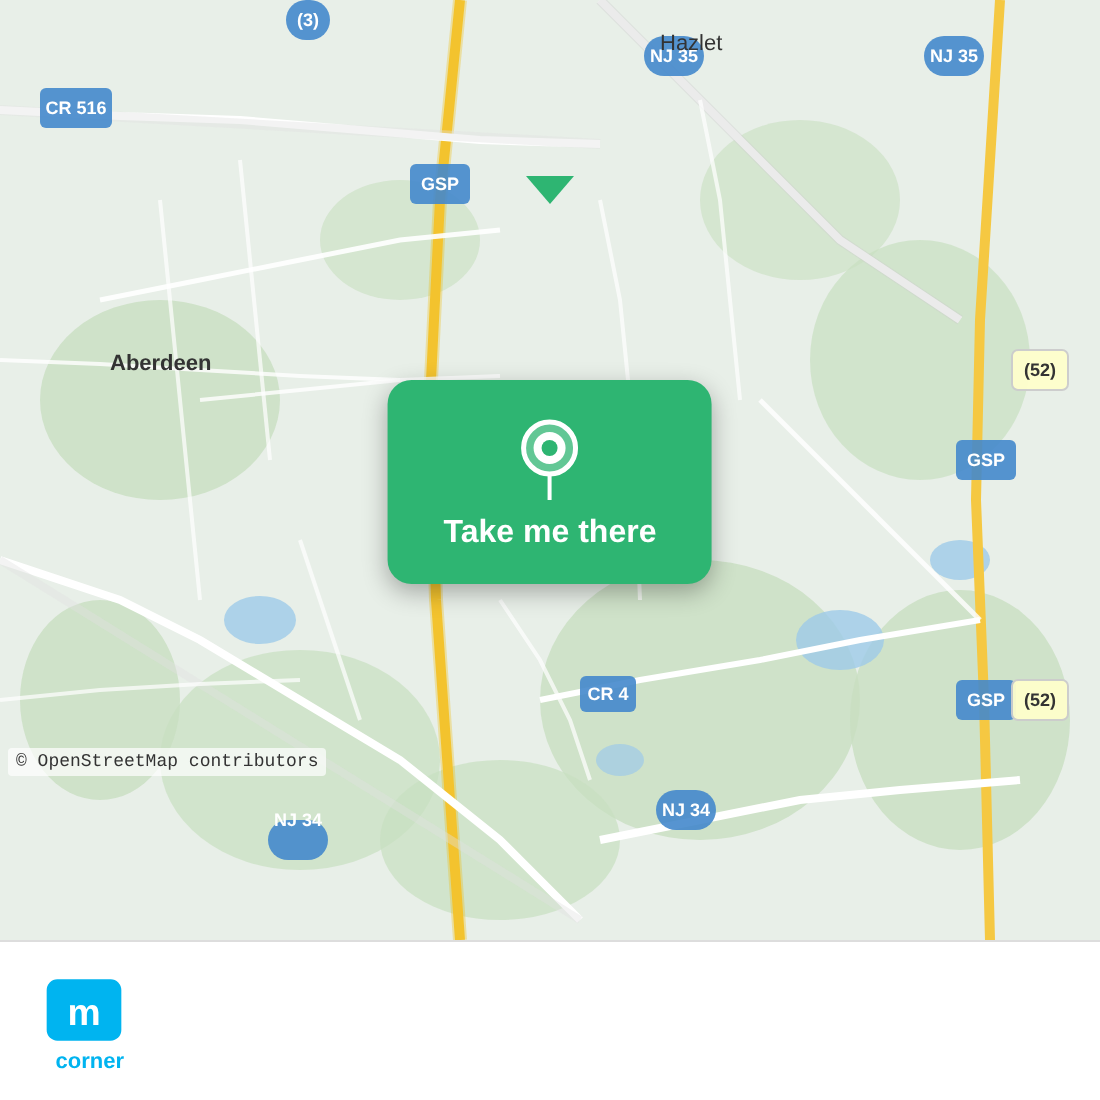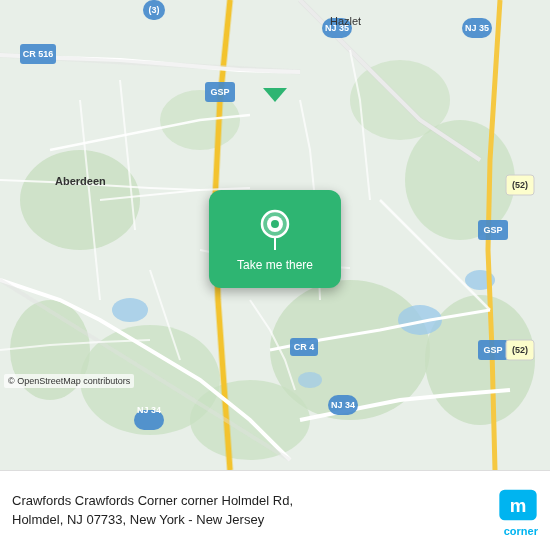--- a/index.html
+++ b/index.html
@@ -55,20 +55,21 @@
     
     #attribution {
       position: absolute;
       bottom: 82px;
       left: 4px;
       font-size: 9px;
       color: #333;
       background: rgba(255,255,255,0.7);
       padding: 2px 4px;
       border-radius: 2px;
+      font-family: Liberation Mono, monospace;
     }
 
     
     #popup-card {
       position: absolute;
       top: 100px;
       left: 50%;
       transform: translateX(-50%);
       background: #2eb572;
       border-radius: 12px;
@@ -81,22 +82,22 @@
     }
 
     .pin-icon {
       width: 44px;
       height: 44px;
       margin-bottom: 8px;
     }
 
     #take-me-there-btn {
       color: #fff;
-      font-size: 12px;
-      font-weight: normal;
+      font-size: 16px;
+      font-weight: bold;
       background: none;
       border: none;
       cursor: pointer;
       white-space: nowrap;
     }
 
     .popup-wrapper {
       position: absolute;
       top: 90px;
       left: 50%;
@@ -220,24 +221,20 @@
       <button id="take-me-there-btn">Take me there</button>
     </div>
 
     <svg class="popup-tail-svg" width="24" height="14" viewBox="0 0 24 14">
       <polygon points="0,0 24,0 12,14" fill="#2eb572"></polygon>
     </svg>
   </div>
 </div>
 
 <div id="info-bar">
-  <div id="address-text">
-    <div>Crawfords Crawfords Corner corner Holmdel Rd,</div>
-    <div>Holmdel, NJ 07733, New York - New Jersey</div>
-  </div>
 
   <div id="moovit-logo">
     <svg class="moovit-icon" viewBox="0 0 60 50" xmlns="http://www.w3.org/2000/svg">
 
       <rect x="2" y="2" width="56" height="46" rx="8" fill="#00b4f0"></rect>
 
       <text x="30" y="36" font-size="28" font-weight="bold" fill="white" text-anchor="middle" font-family="Arial">m</text>
     </svg>
     <span style="font-size:11px; color:#00b4f0; font-weight:bold; font-family:Arial;">corner</span>
   </div>

